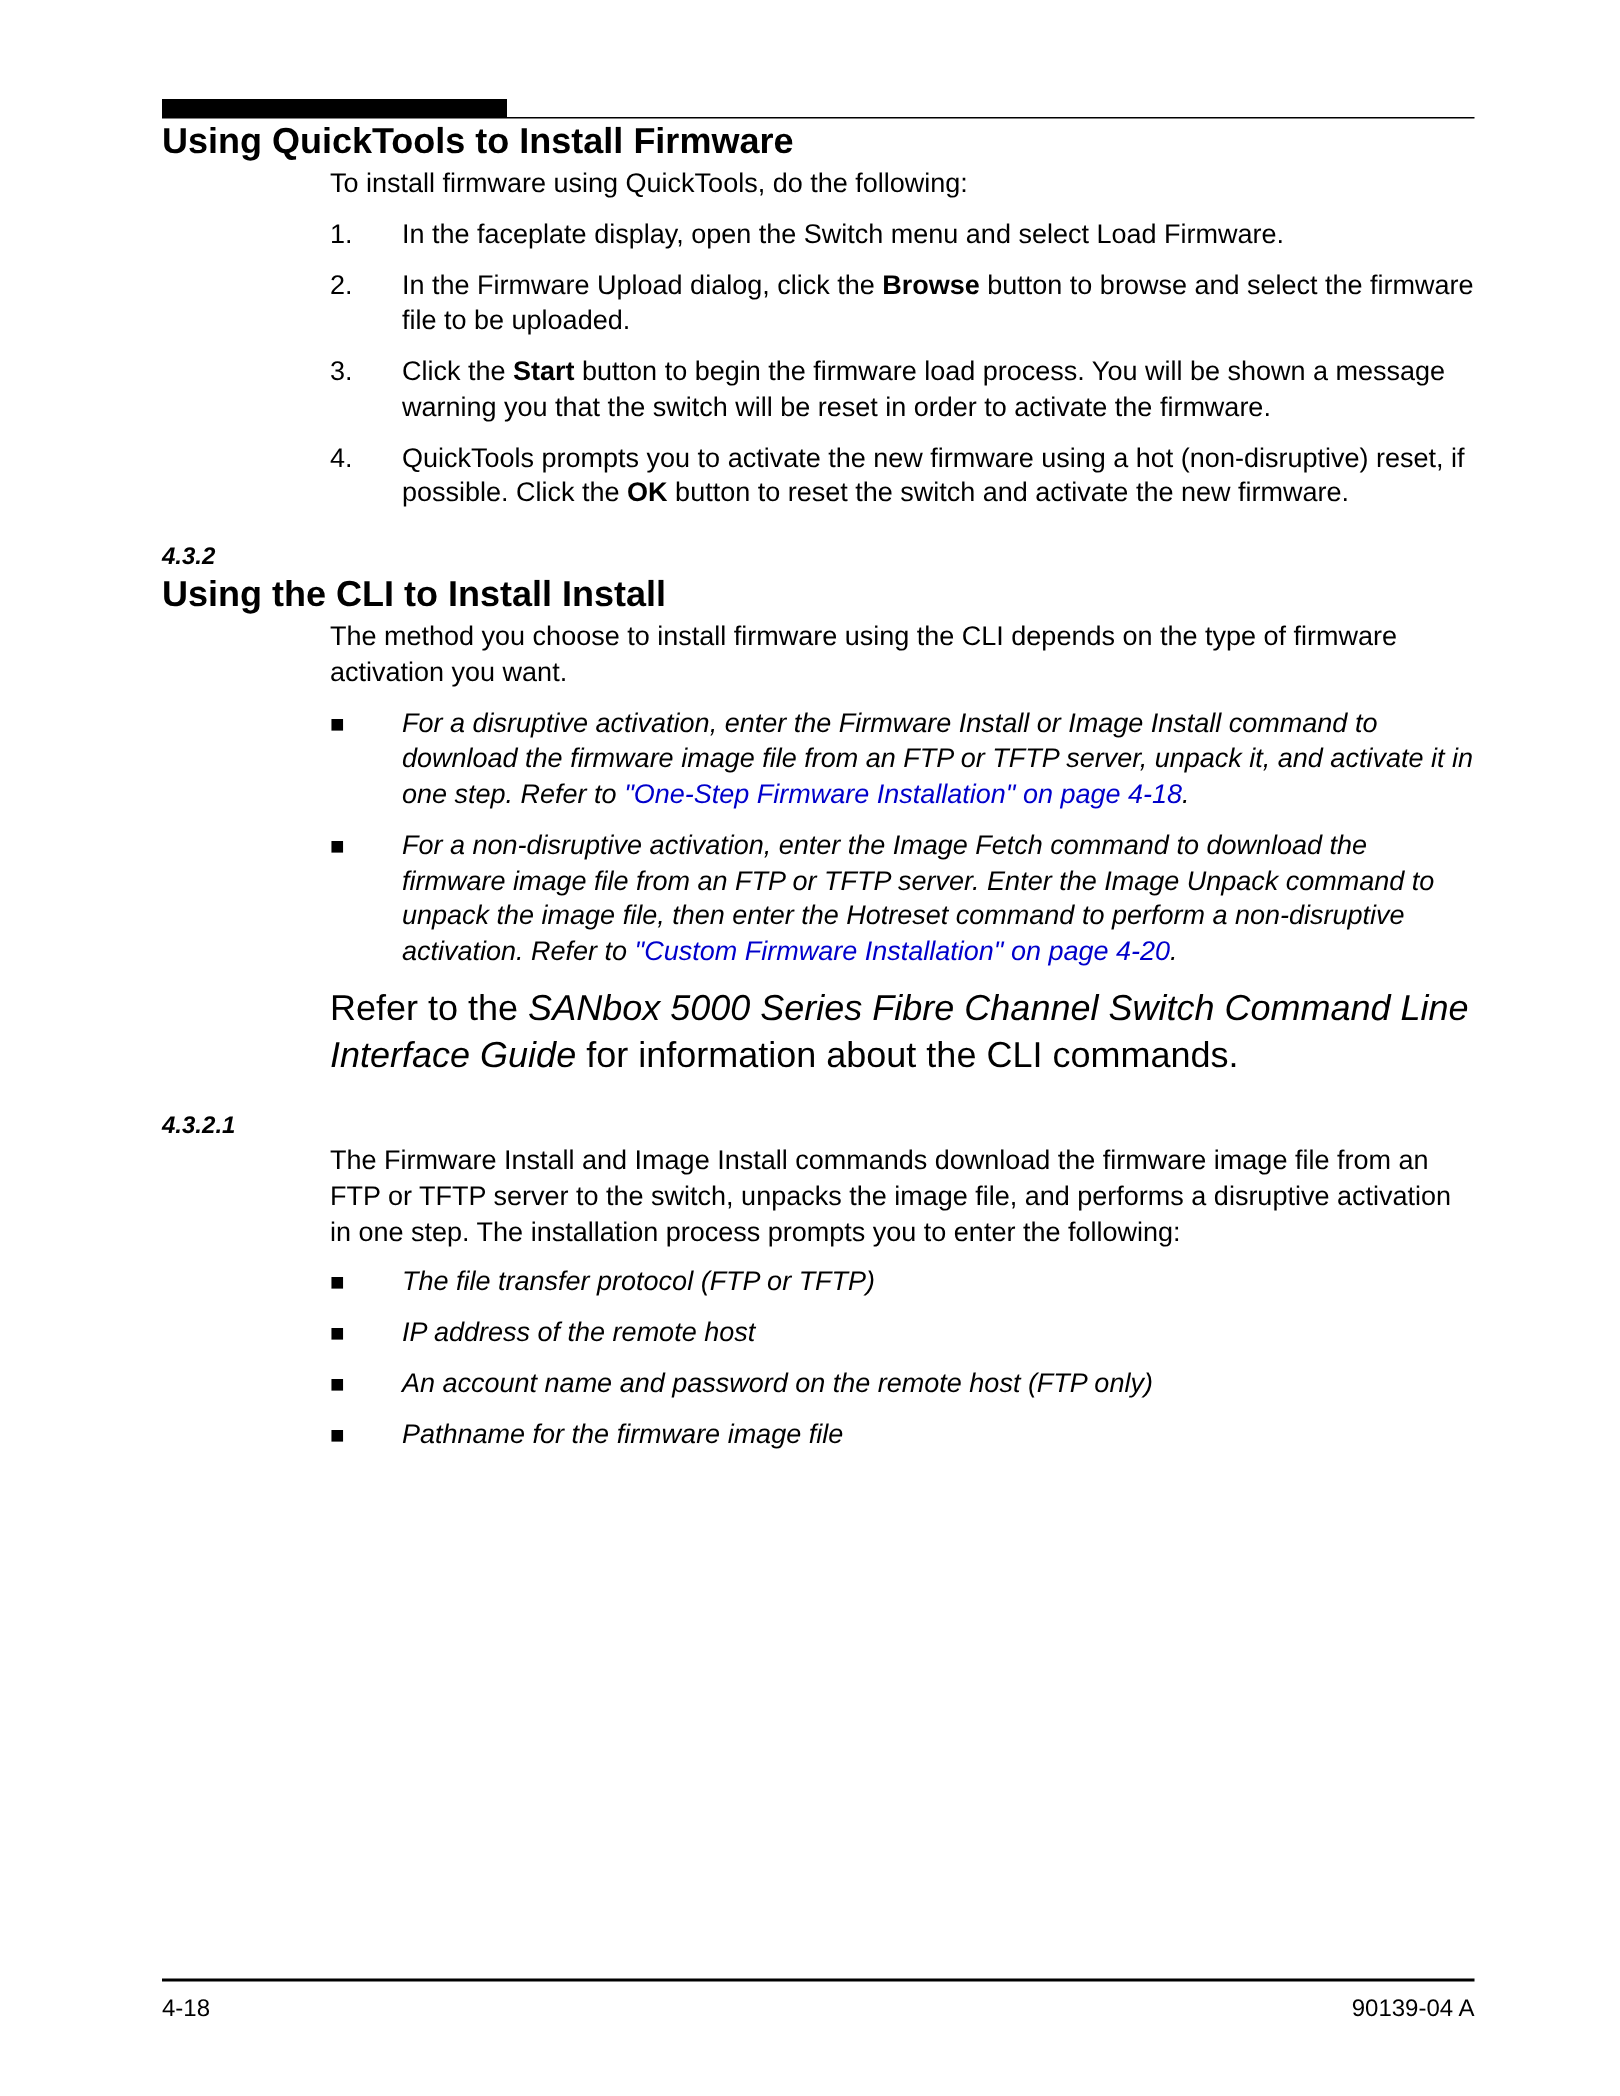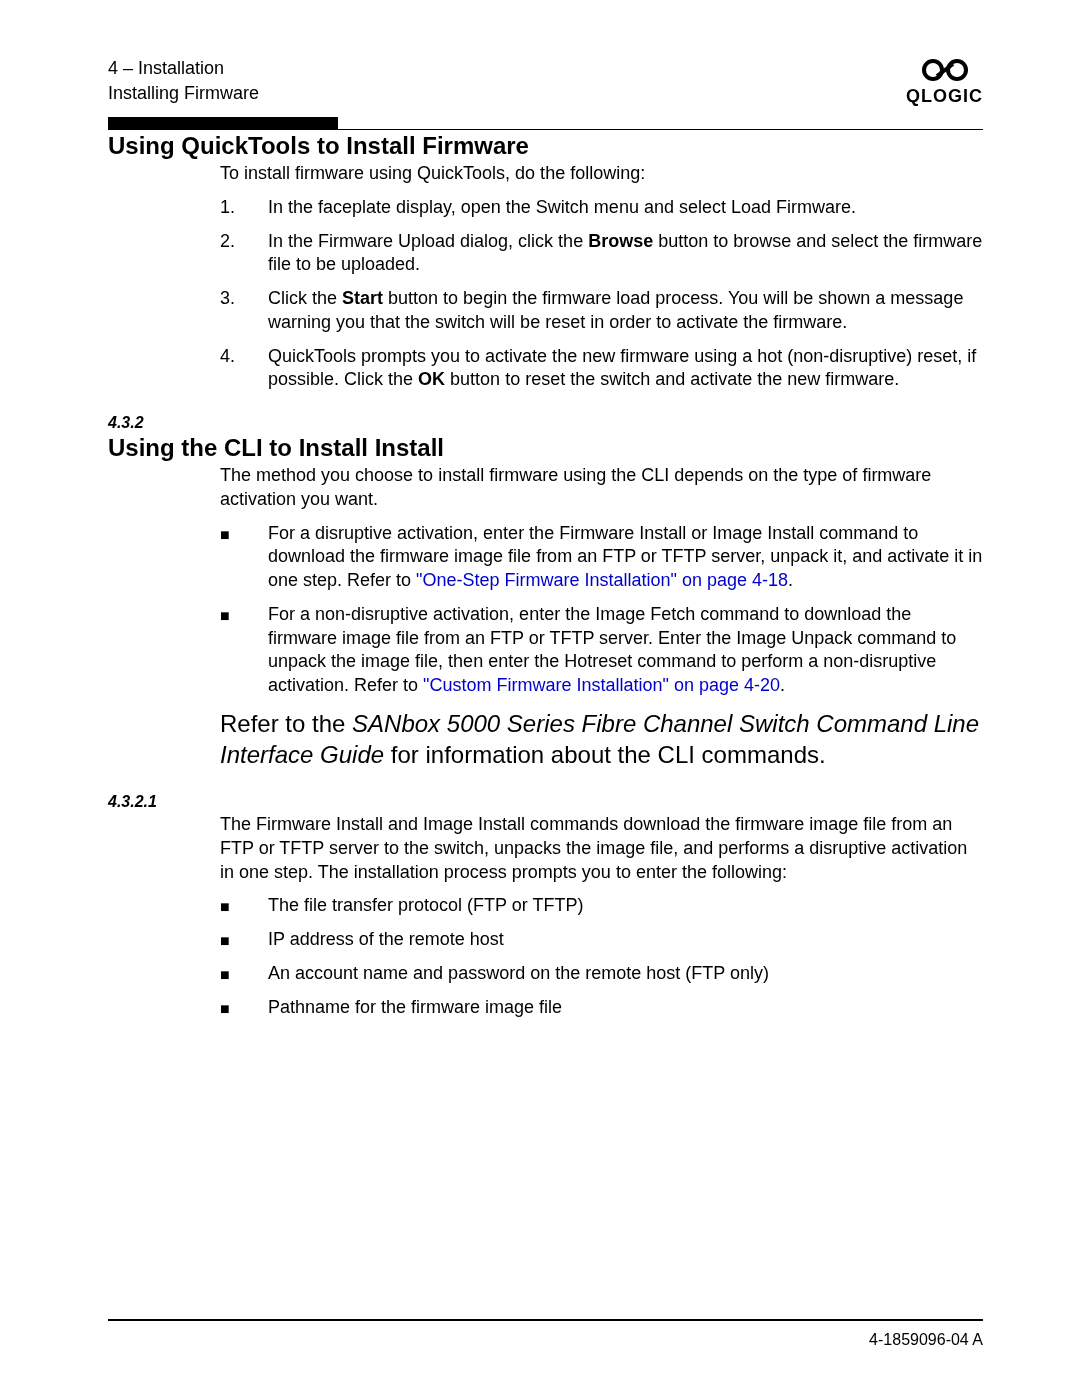--- a/index.html
+++ b/index.html
@@ -86,21 +86,21 @@
     font-size: 18px;
     line-height: 1.32;
     margin-bottom: 10px;
   }
   ul.bullets .sq {
     width: 48px;
     flex: 0 0 48px;
     font-size: 16px;
     padding-top: 2px;
   }
-  ul.bullets .txt { flex: 1; }
+  ul.bullets .txt { flex: 1; font-style: italic; }
   .para {
     margin-left: 112px;
     font-size: 24px;
     line-height: 1.32;
     margin-top: 6px;
   }
   .link { color: #0000cc; }
   .bold { font-weight: 700; }
   .ital { font-style: italic; }
   .footer-rule {
@@ -109,42 +109,28 @@
     left: 108px;
     right: 97px;
     bottom: 76px;
   }
   .footer {
     position: absolute;
     left: 108px;
     right: 97px;
     bottom: 48px;
     display: flex;
-    justify-content: flex-end;
+    justify-content: space-between;
     font-size: 16px;
   }
 </style>
 </head>
 <body>
 
 <div class="page">
-  <div class="header-row">
-    <div class="header-left">
-      <div>4 – Installation</div>
-      <div>Installing Firmware</div>
-    </div>
-    <div class="logo">
-      <svg width="56" height="28" viewBox="0 0 56 28">
-        <circle cx="16" cy="14" r="9" fill="none" stroke="#000" stroke-width="4"></circle>
-        <circle cx="40" cy="14" r="9" fill="none" stroke="#000" stroke-width="4"></circle>
-        <path d="M20 20 L36 8" stroke="#000" stroke-width="4"></path>
-      </svg>
-      <div class="logo-text">QLOGIC</div>
-    </div>
-  </div>
   <div class="thick-rule"></div>
   <div class="thin-rule-top"></div>
 
   <div class="section-title">Using QuickTools to Install Firmware</div>
   <div class="body-block">To install firmware using QuickTools, do the following:</div>
   <ol class="steps">
     <li>
       <span class="num">1.</span>
       <span class="txt"><span>In the faceplate display, open the Switch menu and select Load Firmware.</span></span>
     </li>
@@ -201,14 +187,14 @@
     <li>
       <span class="sq">■</span>
       <span class="txt">Pathname for the firmware image file</span>
     </li>
   </ul>
 </div>
 
 <div class="footer-rule"></div>
 <div class="footer">
   <span>4-18</span>
-  <span>59096-04  A</span>
+  <span>90139-04  A</span>
 </div>
 
 </body></html>

